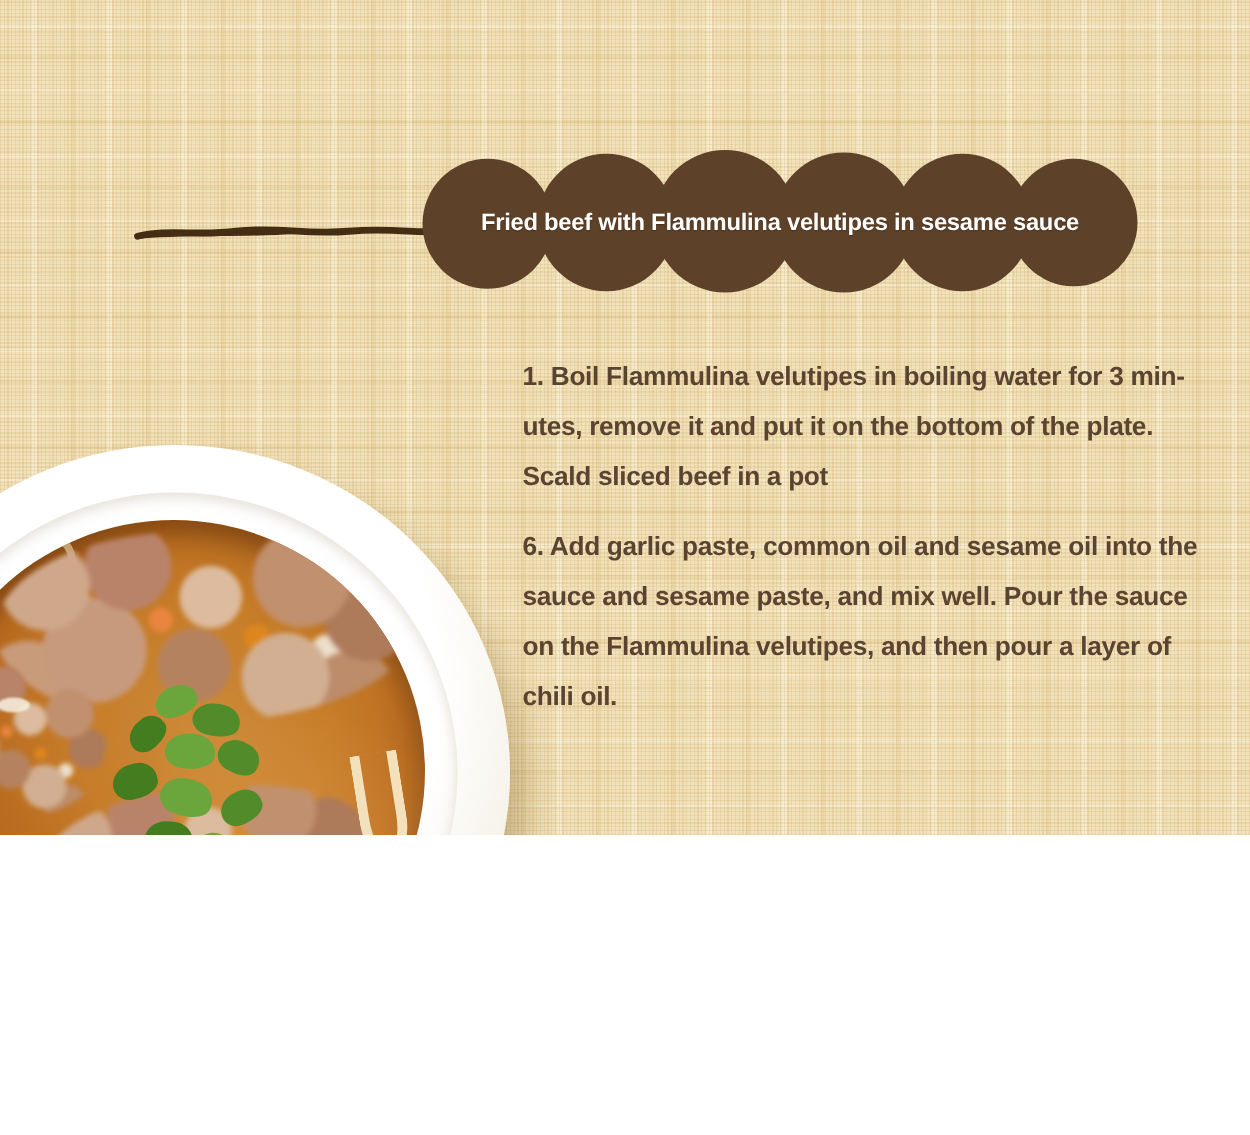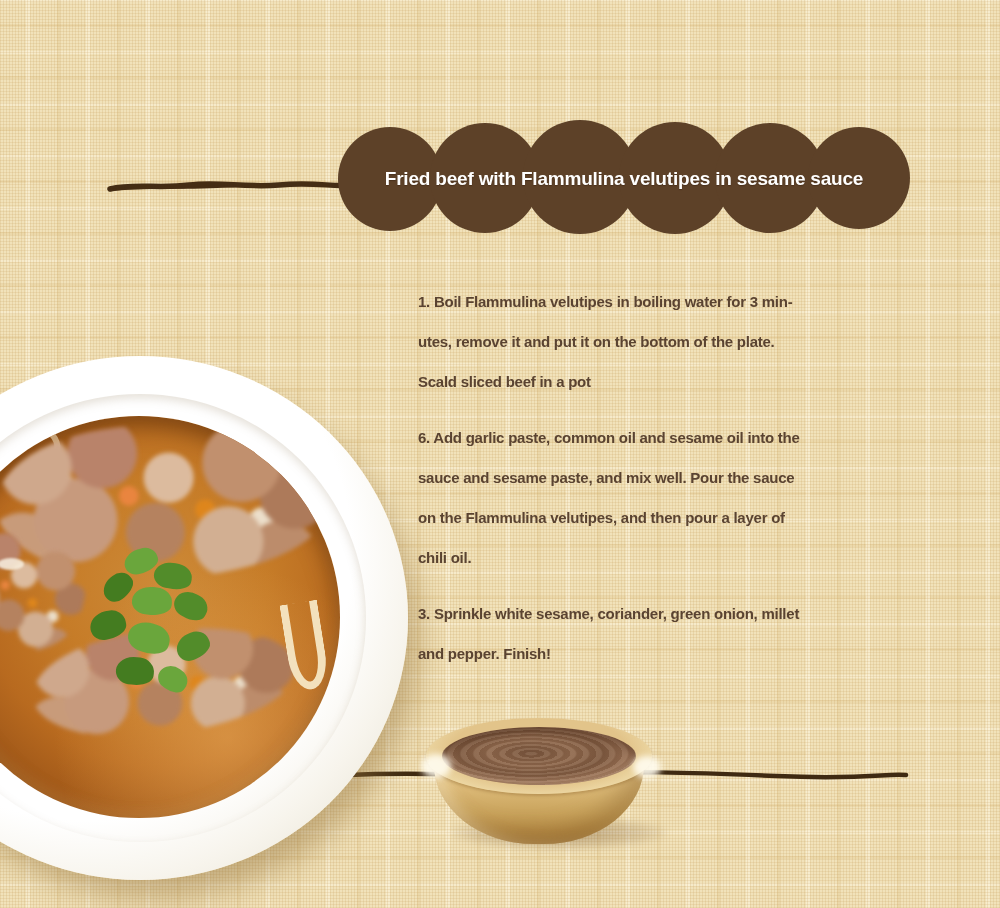--- a/index.html
+++ b/index.html
@@ -1,19 +1,19 @@
 <!DOCTYPE html>
 <html><head>
 <meta charset="utf-8">
 <style>
   * { margin:0; padding:0; box-sizing:border-box; }
   body { font-family: "Liberation Sans", sans-serif; }
 
   .canvas {
-    position:relative; width:1000px; height:908px; overflow:hidden;
+    position:relative; width:1000px; height:668px; overflow:hidden;
     background-color:#f1e2ba;
     background-image:
       repeating-linear-gradient(90deg, rgba(198,158,92,0.20) 0 1px, transparent 1px 3px),
       repeating-linear-gradient(0deg, rgba(198,158,92,0.18) 0 1px, transparent 1px 3px),
       repeating-linear-gradient(90deg, transparent 0 26px, rgba(255,248,228,0.45) 26px 30px, transparent 30px 57px, rgba(214,180,112,0.22) 57px 60px),
       repeating-linear-gradient(0deg, transparent 0 22px, rgba(255,248,228,0.38) 22px 25px, transparent 25px 49px, rgba(214,180,112,0.20) 49px 52px);
   }
 
   
   .title-blob { position:absolute; left:338px; top:120px; width:572px; height:116px; z-index:4; }
@@ -30,21 +30,21 @@
     letter-spacing:-0.2px; text-shadow:0 1px 1px rgba(40,20,5,0.35);
   }
 
   
   .left-line  { position:absolute; left:104px; top:173px; z-index:3; }
   .bottom-line{ position:absolute; left:346px; top:762px; z-index:1; }
 
   
   .steps { position:absolute; left:418px; top:282px; width:575px; z-index:4; }
   .step {
-    white-space:pre-line; color:#5a4331; font-size:15px; font-weight:bold;
+    white-space:pre-line; color:#5a4331; font-size:21px; font-weight:bold;
     line-height:40px; letter-spacing:-0.25px; margin-bottom:16px;
   }
 
   
   .plate {
     position:absolute; left:-128px; top:356px; width:536px; height:524px;
     border-radius:50%; z-index:2;
     background: radial-gradient(circle at 40% 38%, #ffffff 58%, #f7f4ec 72%, #e9e4d6 88%, #ddd5c2 100%);
     box-shadow: 14px 22px 30px -4px rgba(145,110,55,0.45);
   }
@@ -150,22 +150,20 @@
   </div>
 
   <div class="steps">
     <div class="step">1. Boil Flammulina velutipes in boiling water for 3 min-
 utes, remove it and put it on the bottom of the plate.
 Scald sliced beef in a pot</div>
     <div class="step">6. Add garlic paste, common oil and sesame oil into the
 sauce and sesame paste, and mix well. Pour the sauce
 on the Flammulina velutipes, and then pour a layer of
 chili oil.</div>
-    <div class="step">3. Sprinkle white sesame, coriander, green onion, millet
-and pepper. Finish!</div>
   </div>
 
   <svg class="bottom-line" width="566" height="26" viewBox="0 0 566 26">
     <path d="M4 13 C 70 9, 140 15, 210 12 S 340 10, 430 14 S 540 11, 560 13" fill="none" stroke="#3f2a12" stroke-width="4.5" stroke-linecap="round"></path>
   </svg>
 
   <div class="plate">
     <div class="soup">
       <div class="noodle2"></div>
       <div class="beef beef-top"></div>

